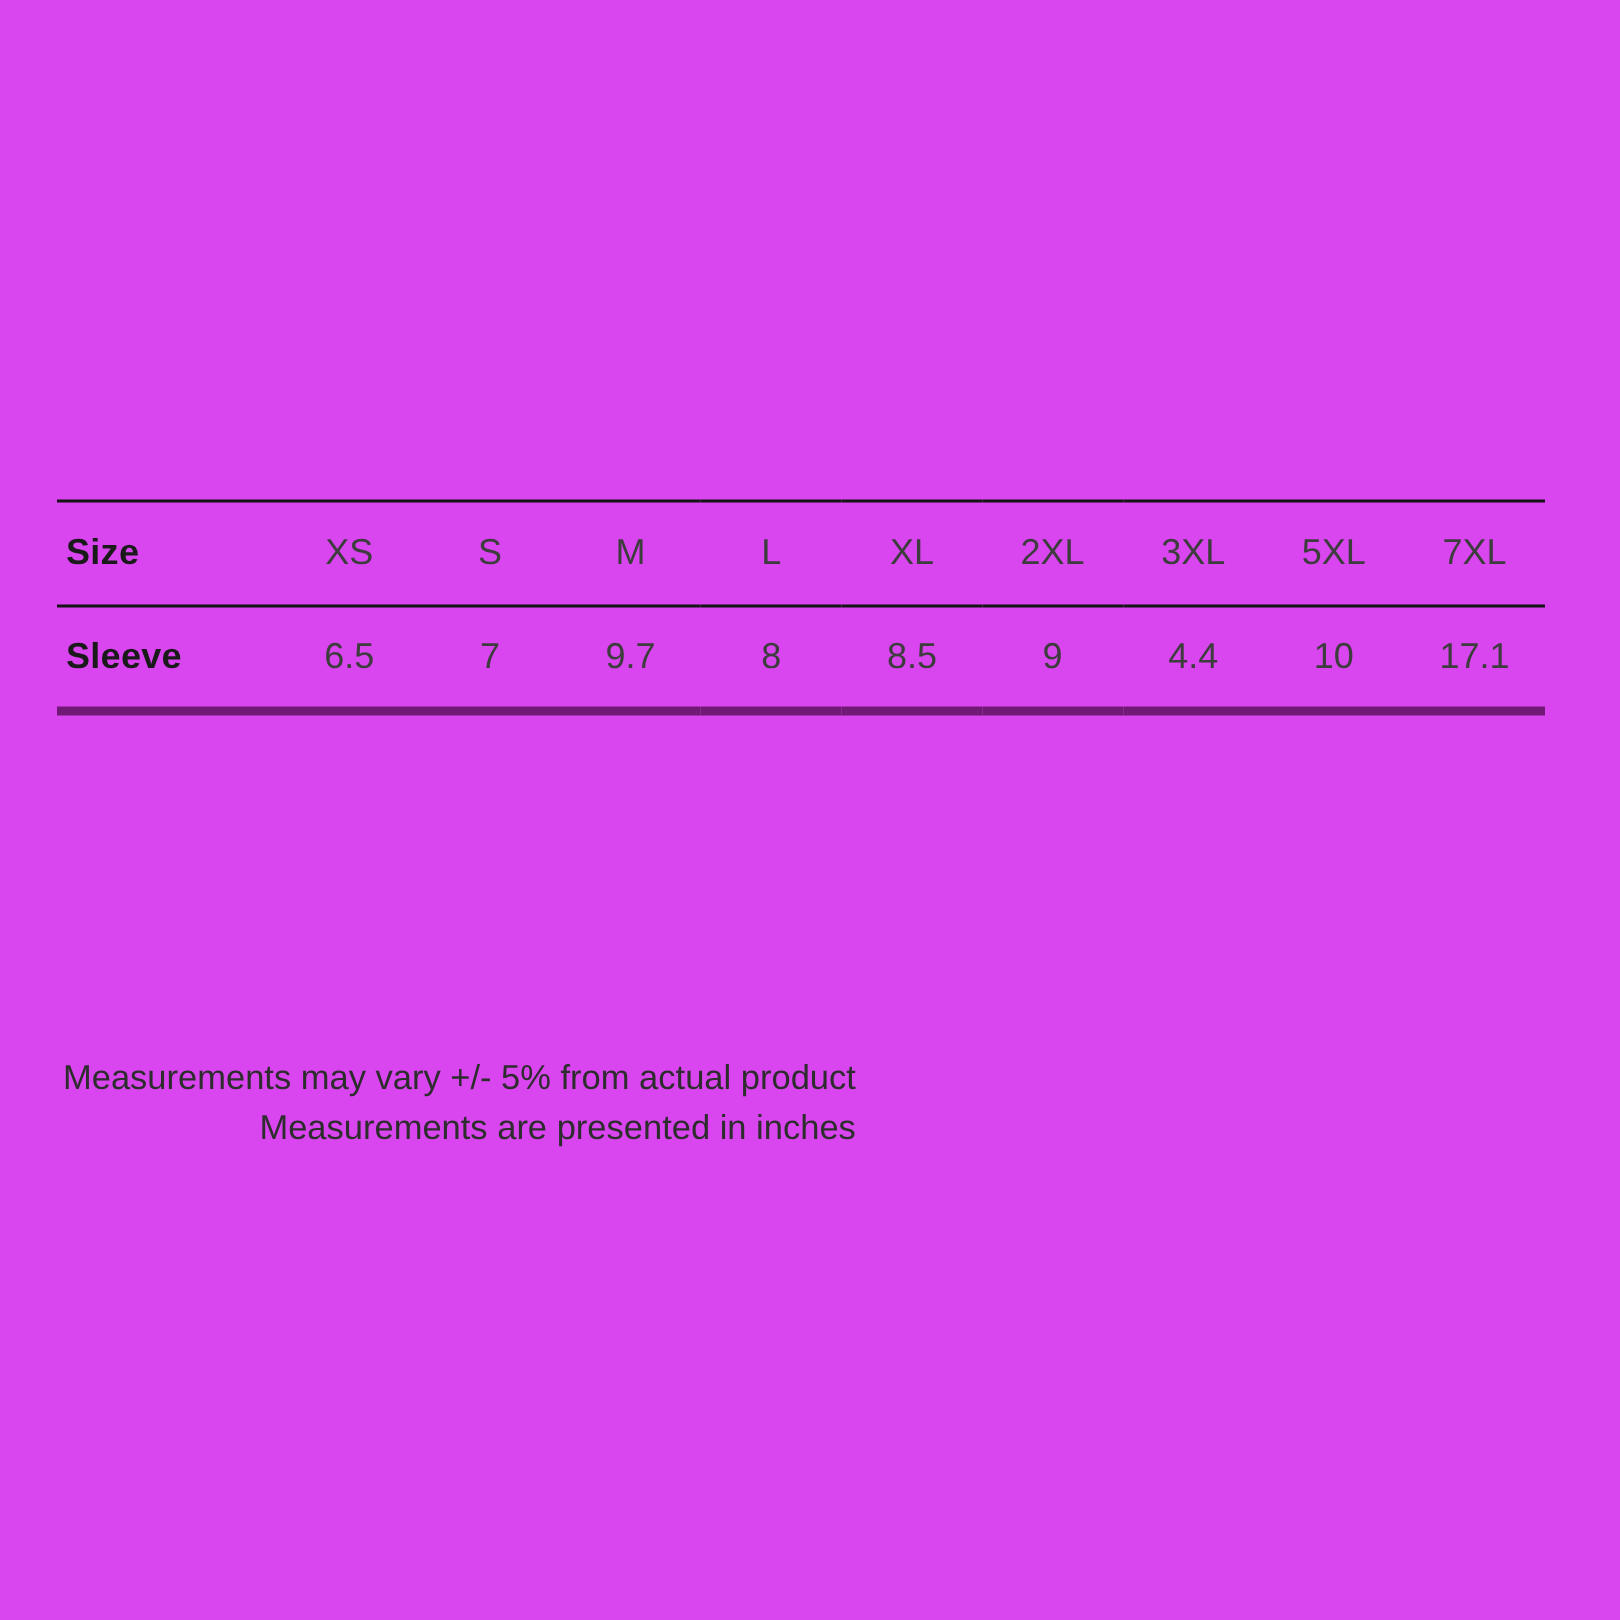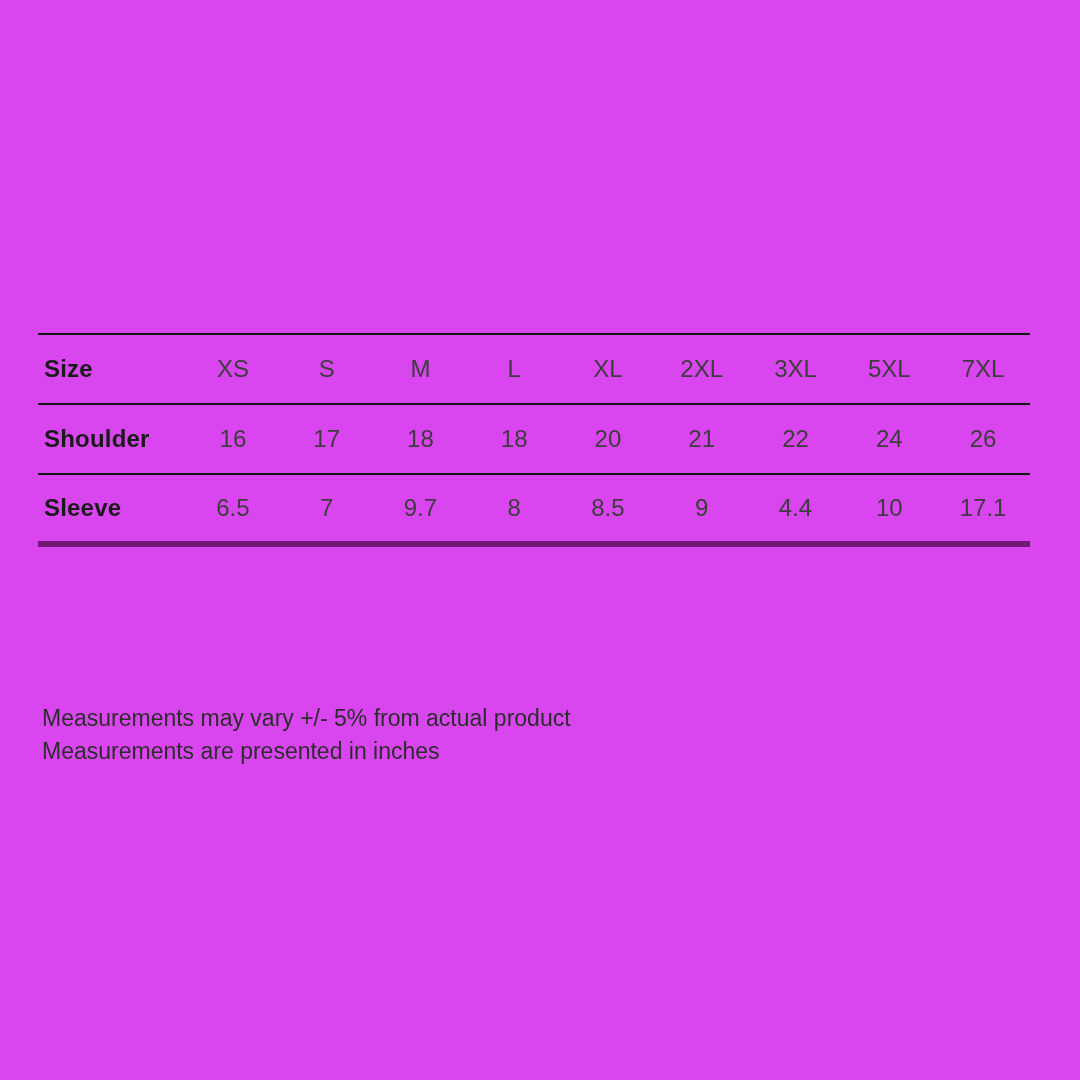--- a/index.html
+++ b/index.html
@@ -53,21 +53,21 @@
   }
   .notes {
     position: absolute;
     left: 42px;
     top: 702px;
     font-size: 23px;
     line-height: 33px;
     font-weight: 400;
     color: #2d2d2d;
   }
-  .notes p { margin: 0; }
+  .notes p { margin: 0; text-align: right; }
 </style>
 </head>
 <body>
 
 <div class="canvas">
 
   <table class="size-chart">
     <colgroup>
       <col class="label-col">
       <col>
@@ -89,32 +89,20 @@
         <td class="col-header">L</td>
         <td class="col-header">XL</td>
         <td class="col-header">2XL</td>
         <td class="col-header">3XL</td>
         <td class="col-header">5XL</td>
         <td class="col-header">7XL</td>
       </tr>
 
 
 
-      <tr>
-        <th class="row-label">Shoulder</th>
-        <td class="value-cell">16</td>
-        <td class="value-cell">17</td>
-        <td class="value-cell">18</td>
-        <td class="value-cell">18</td>
-        <td class="value-cell">20</td>
-        <td class="value-cell">21</td>
-        <td class="value-cell">22</td>
-        <td class="value-cell">24</td>
-        <td class="value-cell">26</td>
-      </tr>
 
       <tr class="last-row">
         <th class="row-label">Sleeve</th>
         <td class="value-cell">6.5</td>
         <td class="value-cell">7</td>
         <td class="value-cell">9.7</td>
         <td class="value-cell">8</td>
         <td class="value-cell">8.5</td>
         <td class="value-cell">9</td>
         <td class="value-cell">4.4</td>

